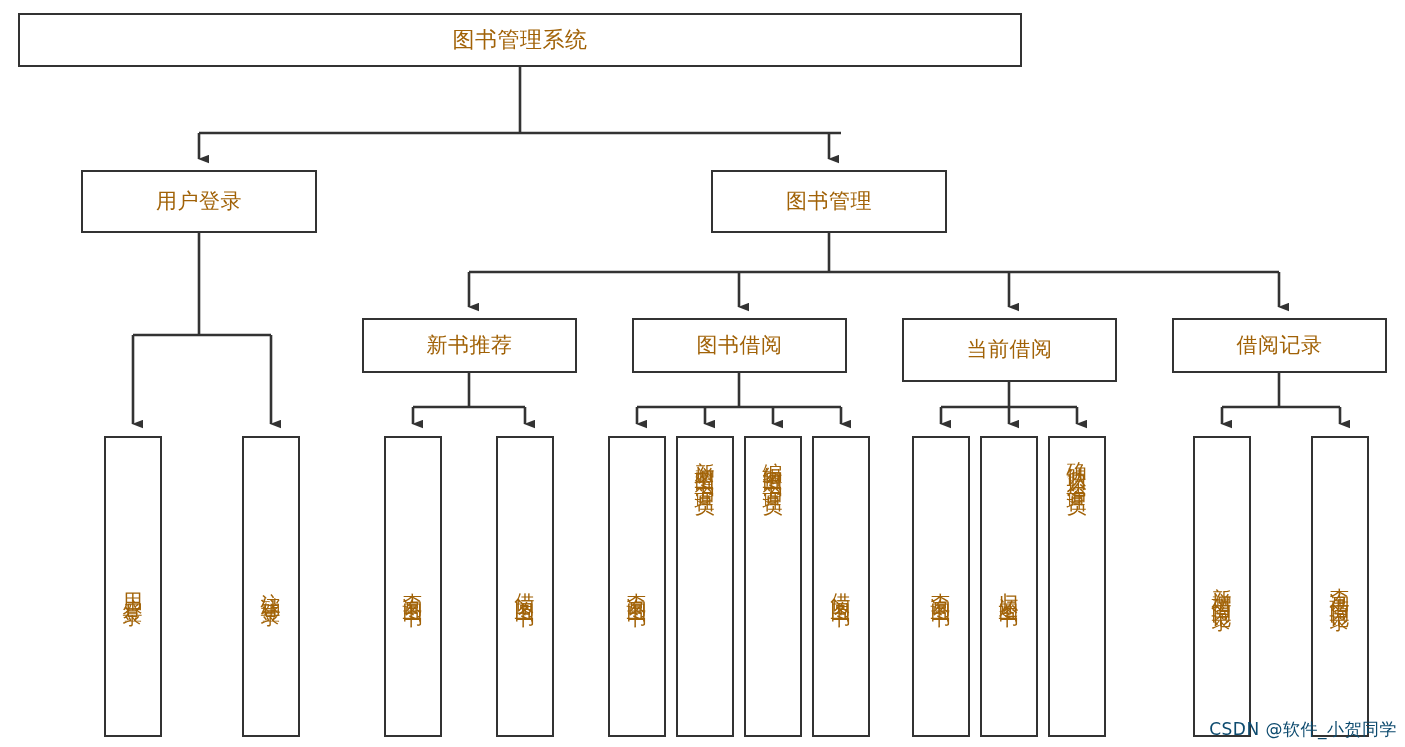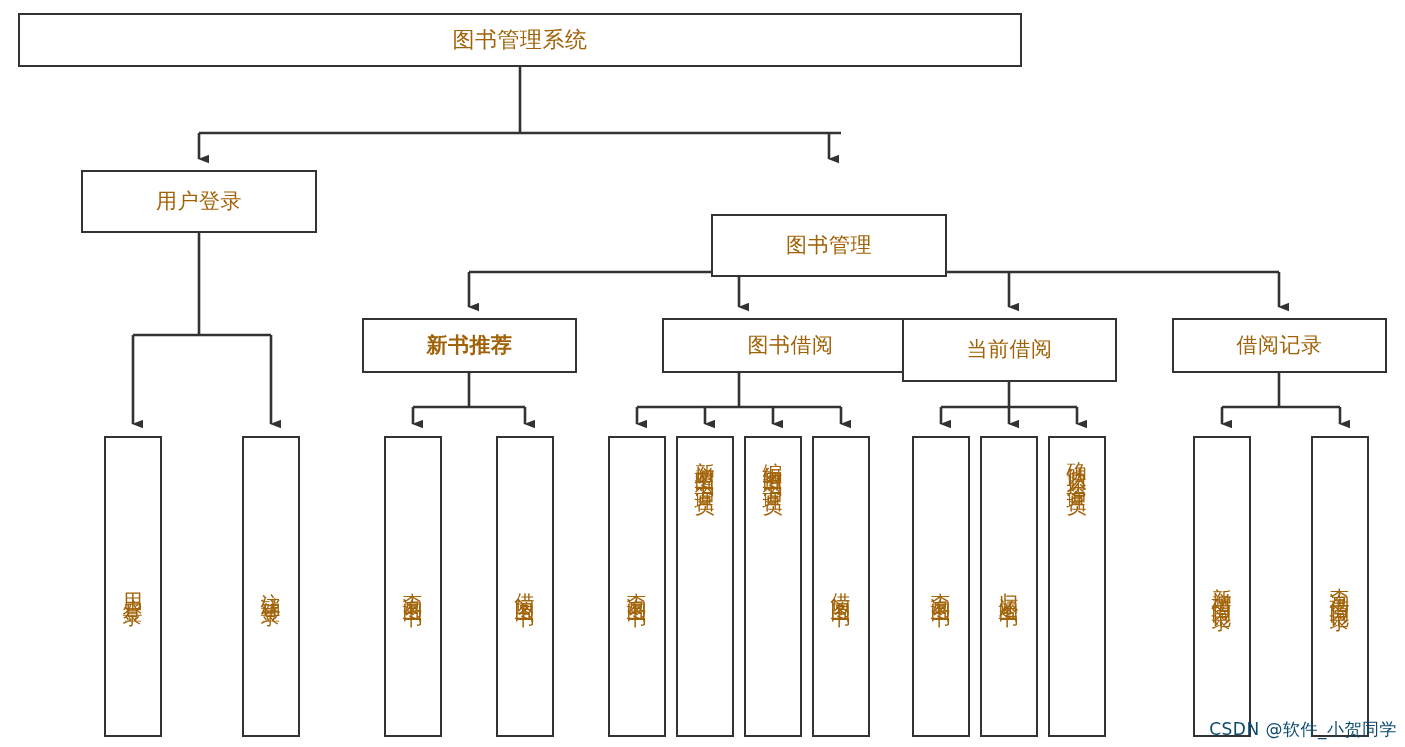--- a/index.html
+++ b/index.html
@@ -137,29 +137,29 @@
   </svg>
 
   <div class="node horiz root" style="left:18px; top:13px; width:1004px; height:54px;">
     <span class="node-label">图书管理系统</span>
   </div>
 
   <div class="node horiz" style="left:81px; top:170px; width:236px; height:63px;">
     <span class="node-label">用户登录</span>
   </div>
 
-  <div class="node horiz" style="left:711px; top:170px; width:236px; height:63px;margin-top:44px;">
+  <div class="node horiz" style="left:711px; top:170px; width:236px; height:63px;">
     <span class="node-label">图书管理</span>
   </div>
 
-  <div class="node horiz" style="left:362px; top:318px; width:215px; height:55px;font-weight:bold;">
+  <div class="node horiz" style="left:362px; top:318px; width:215px; height:55px;">
     <span class="node-label">新书推荐</span>
   </div>
 
-  <div class="node horiz" style="left:662px; top:318px; width:257px; height:55px;">
+  <div class="node horiz" style="left:632px; top:318px; width:215px; height:55px;">
     <span class="node-label">图书借阅</span>
   </div>
 
   <div class="node horiz" style="left:902px; top:318px; width:215px; height:64px;">
     <span class="node-label">当前借阅</span>
   </div>
 
   <div class="node horiz" style="left:1172px; top:318px; width:215px; height:55px;">
     <span class="node-label">借阅记录</span>
   </div>

